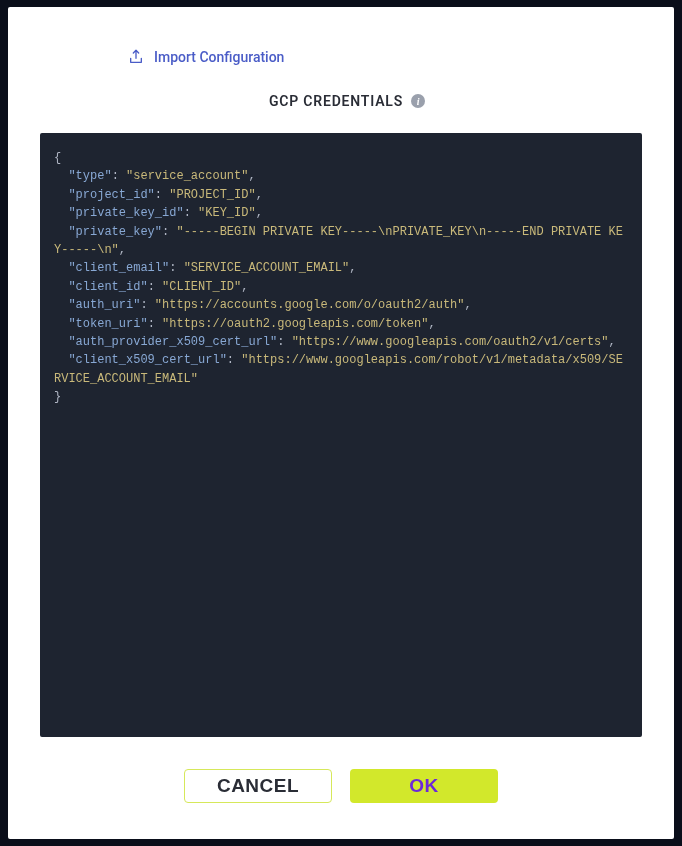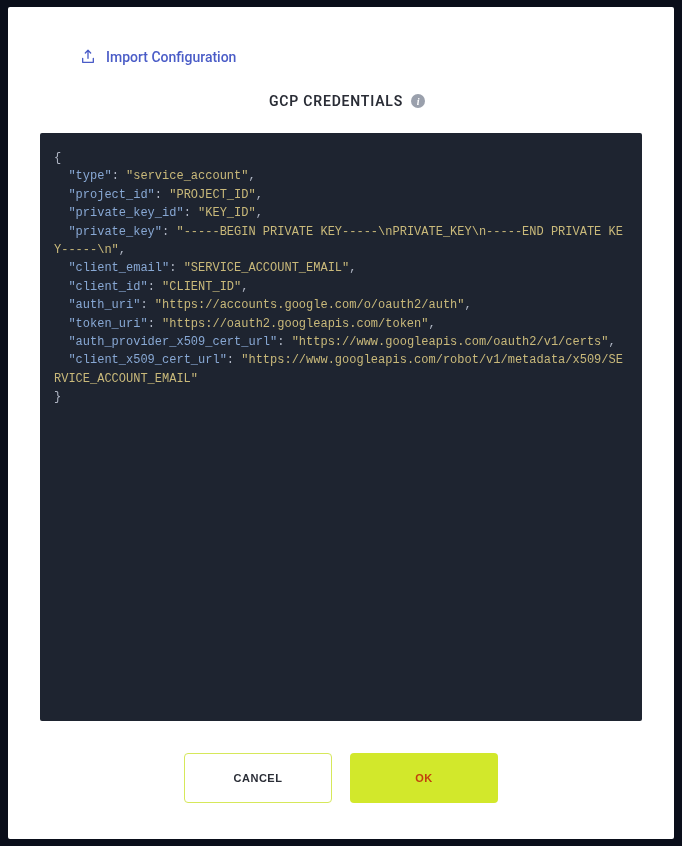--- a/index.html
+++ b/index.html
@@ -24,20 +24,21 @@
       border-radius: 2px;
       display: flex;
       flex-direction: column;
       padding: 0;
     }
     .import-row {
       padding: 42px 32px 0 72px;
       display: flex;
       align-items: center;
       gap: 10px;
+      margin-left: 48px;
     }
     .import-link {
       color: #4a5cc7;
       font-size: 14px;
       font-weight: 500;
       cursor: pointer;
       display: flex;
       align-items: center;
       gap: 10px;
     }
@@ -97,39 +98,39 @@
     .code-area .key { color: #88a8d4; }
     .code-area .str { color: #c9b97a; }
     .button-row {
       display: flex;
       justify-content: center;
       gap: 18px;
       padding: 32px 0 36px 0;
     }
     .btn {
       width: 148px;
-      height: 50px;
+      height: 34px;
       border-radius: 4px;
-      font-size: 11px;
+      font-size: 19px;
       font-weight: 700;
       letter-spacing: 0.5px;
       cursor: pointer;
       display: flex;
       align-items: center;
       justify-content: center;
       border: none;
     }
     .btn-cancel {
       background: #ffffff;
       border: 1px solid #d6e85a;
       color: #2a2d36;
     }
     .btn-ok {
       background: #d2e82b;
-      color: #c2410c;
+      color: #6d28d9;
     }
   </style>
 </head>
 <body>
 
 <div class="modal">
 
   <div class="import-row">
     <a class="import-link">
       <span class="import-icon">

